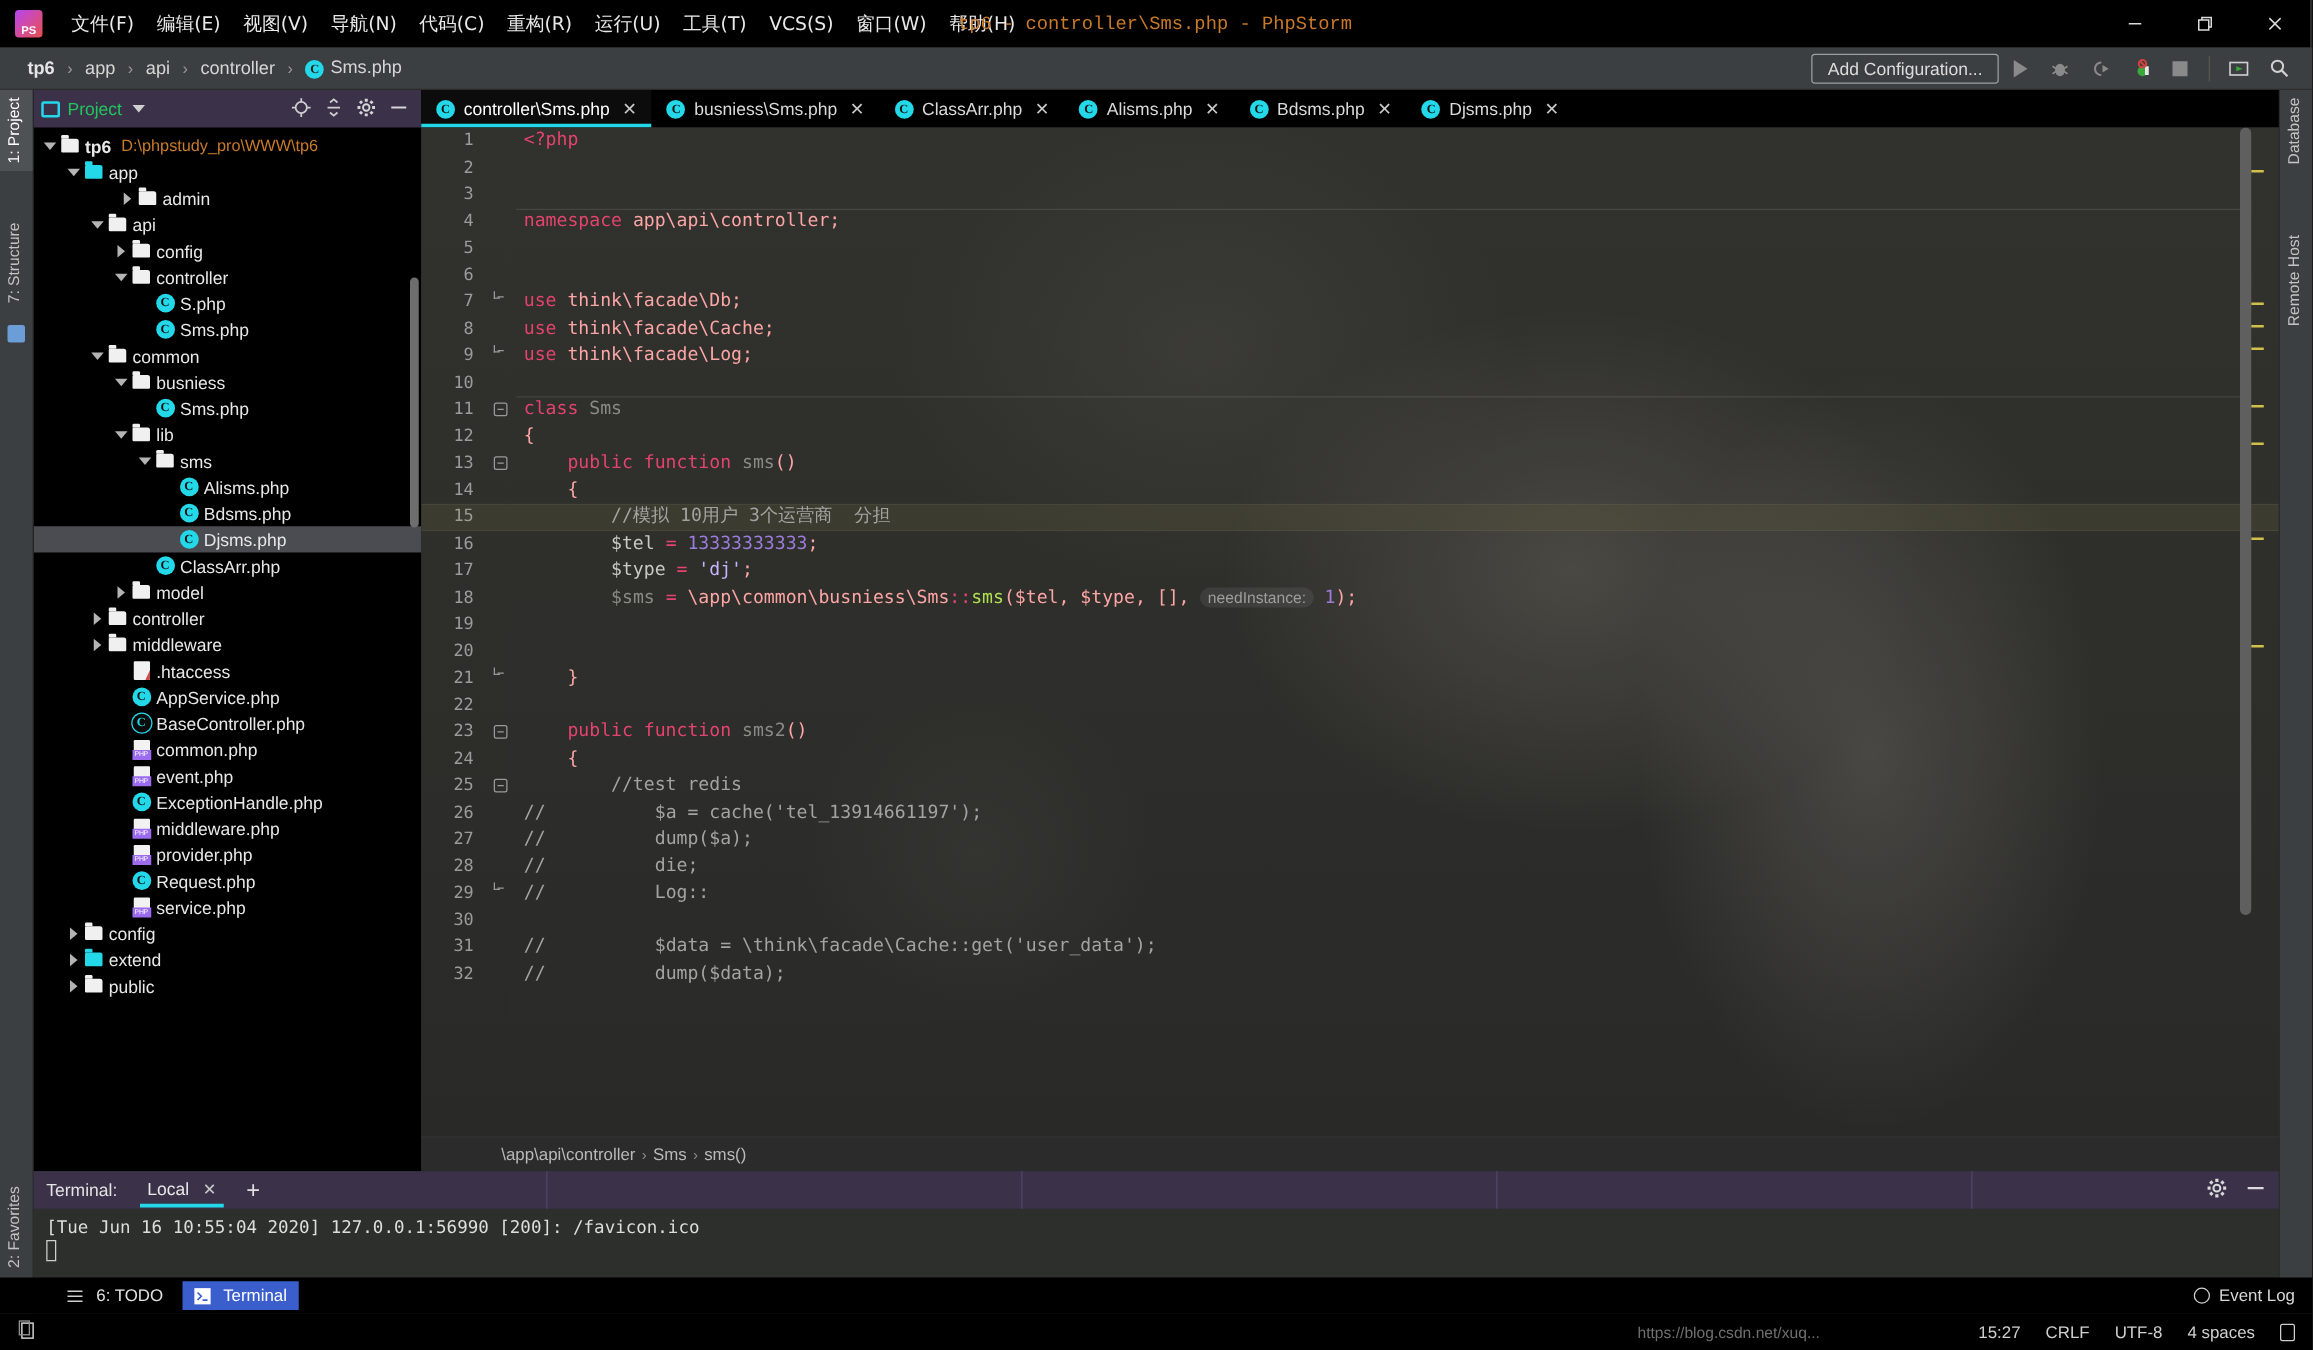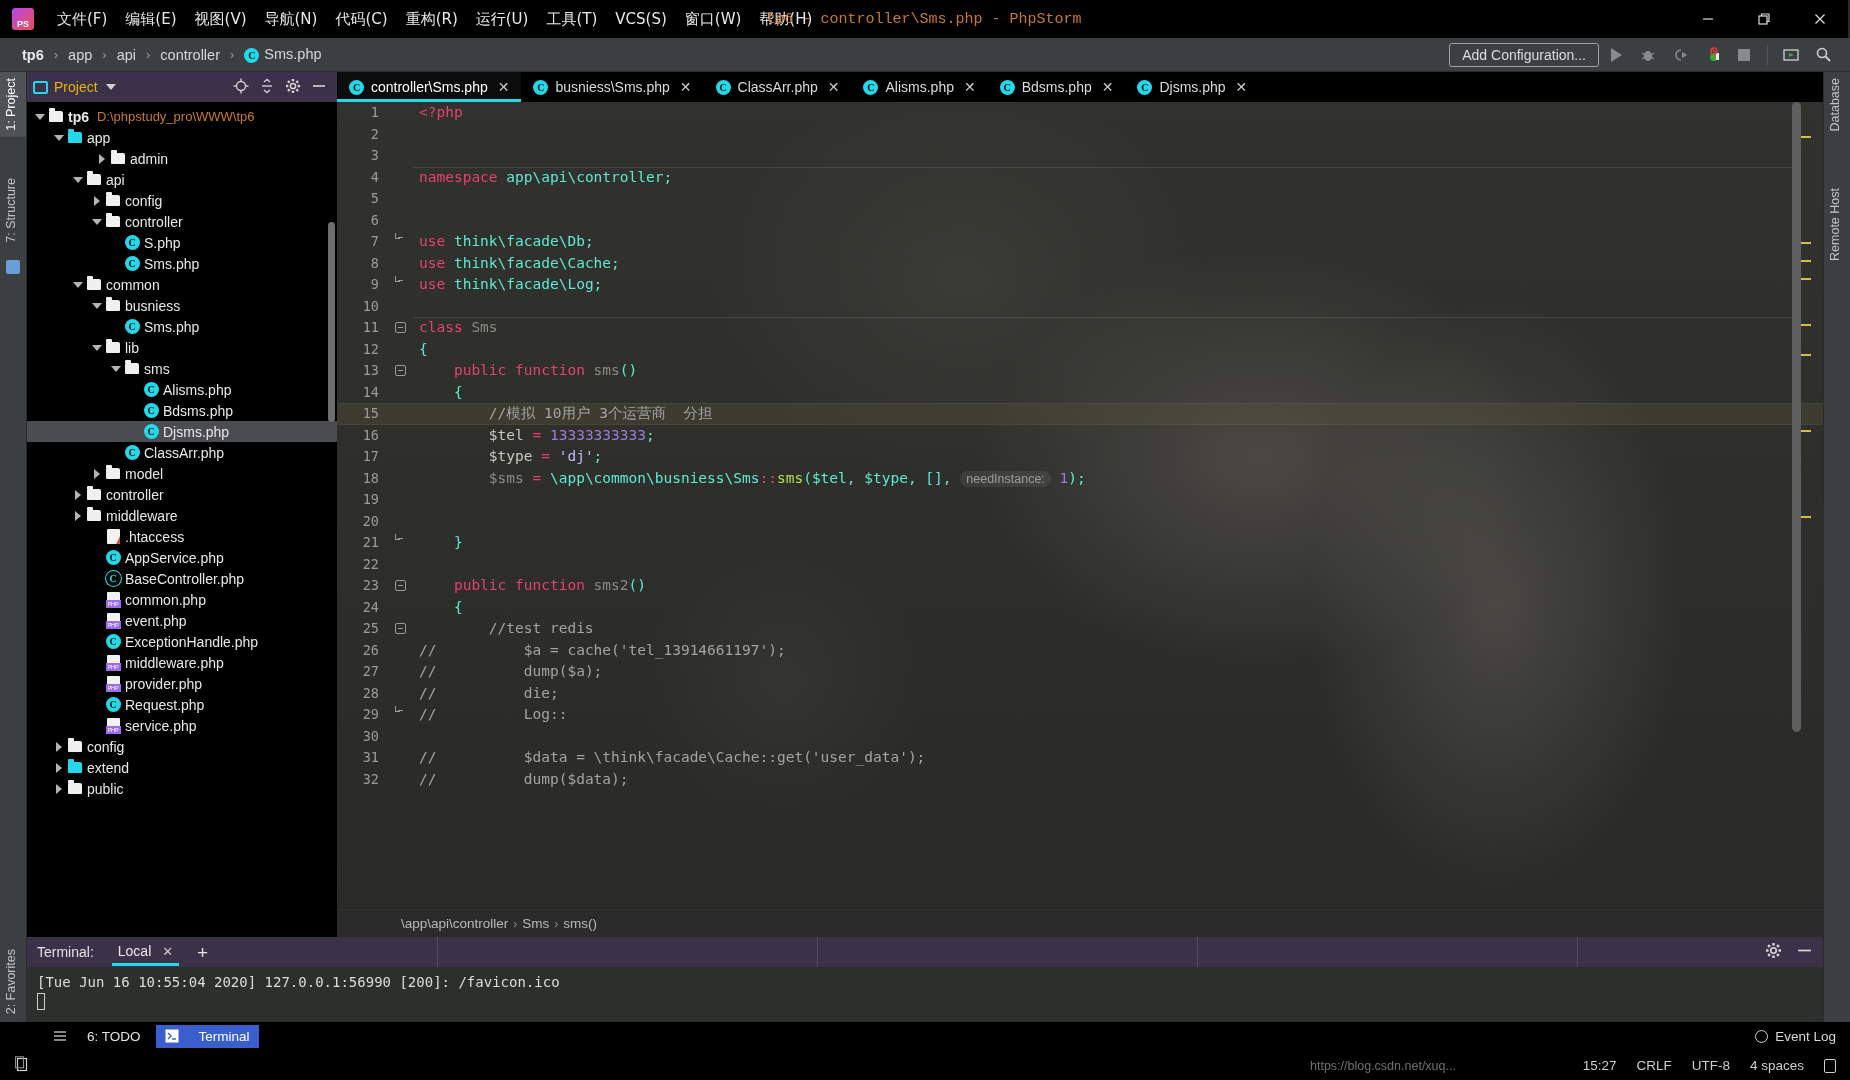--- a/index.html
+++ b/index.html
@@ -84,21 +84,21 @@
 
   
   .proj {
     position:absolute; left:27px; top:72px; width:310px; height:865px;
     background:#000; display:flex; flex-direction:column;
   }
   .proj-head {
     height:30px; background:#3b3149; display:flex; align-items:center;
     padding:0 6px; flex:none;
   }
-  .proj-title { color:#eab308; font-size:14px; margin-left:6px; }
+  .proj-title { color:#22c55e; font-size:14px; margin-left:6px; }
   .proj-sqicon {
     width:15px;height:13px;border:2px solid #23d8e8;border-radius:2px; flex:none;
   }
   .caret-d { width:0;height:0;border-left:5px solid transparent;border-right:5px solid transparent;border-top:6px solid #cfcfcf;margin-left:8px;}
   .ph-actions { margin-left:auto; display:flex; align-items:center; gap:10px; padding-right:4px; }
   .ph-ic { color:#cfcfcf; font-size:15px; line-height:1; }
   .tree { flex:1; overflow:hidden; position:relative; padding-top:4px; }
   .row { height:21px; display:flex; align-items:center; white-space:nowrap; font-size:14px; color:#e6e6e6; padding-left:4px; font-family:"Liberation Sans", sans-serif;}
   .row.sel { background:#4b4b52; }
   .arrow { width:14px; flex:none; display:flex; align-items:center; justify-content:center; }
@@ -168,21 +168,21 @@
   .fgut { width:24px; flex:none; position:relative; }
   .fold-m { position:absolute; left:6px; top:5px; width:11px; height:11px; border:1px solid #9a9a9a; border-radius:2px; }
   .fold-m:after { content:""; position:absolute; left:2px; top:4px; width:5px; height:1px; background:#9a9a9a; }
   .fold-m.closing { border-top:none; border-left:1px solid #9a9a9a; border-right:none; border-bottom:1px solid #9a9a9a; border-radius:0; height:6px; top:2px; width:5px;}
   .txt { white-space:pre; color:#b8b8b2; padding-left:6px; }
   .kw { color:#e4436d; }
   .str { color:#c4b5fd; }
   .num { color:#9b7ddb; }
   .cmt { color:#a3a3a3;margin-top:30px; }
   .fn { color:#b0e04f; }
-  .id { color:#5eead4;margin-top:12px; }
+  .id { color:#fca5a5;margin-top:12px; }
   .dim { color:#8b8b85; }
   .var { color:#c9c9c3; }
   .hint {
     background:rgba(120,120,120,.22); color:#9d9d9d; border-radius:8px;
     padding:1px 6px; font-size:12.5px; font-family:"Liberation Sans", sans-serif;
   }
   .sepline { position:absolute; left:76px; right:30px; top:0; height:1px; background:rgba(255,255,255,.10); }
 
   
   .markcol { position:absolute; right:10px; top:30px; bottom:28px; width:16px; }
@@ -216,21 +216,21 @@
     padding:5px 10px; line-height:20px;
   }
   .caret-box { display:inline-block; width:8px; height:17px; border:1px solid #cfcfcf; vertical-align:-3px; }
 
   
   .bottombar {
     position:absolute; left:0; right:0; top:1022px; height:29px; background:#000;
     display:flex; align-items:center; padding-left:44px; gap:6px;
   }
   .bb {
-    display:flex; align-items:flex-start; gap:20px; color:#e2e2e2; font-size:13.5px;
+    display:flex; align-items:flex-end; gap:10px; color:#e2e2e2; font-size:13.5px;
     padding:4px 9px;
   }
   .bb.active { background:#3a5fcd; color:#fff; }
   .statusbar {
     position:absolute; left:0; right:0; top:1051px; height:29px; background:#000;
     display:flex; align-items:center; color:#cfcfcf; font-size:13.5px;
   }
   .sb-right { margin-left:auto; display:flex; align-items:center; gap:20px; padding-right:14px; }
   .evlog { position:absolute; right:14px; top:1022px; height:29px; display:flex; align-items:center; gap:7px; color:#d8d8d8; font-size:13.5px; }
   .bellic { width:13px;height:13px;border:1.5px solid #cfcfcf;border-radius:50%; }

